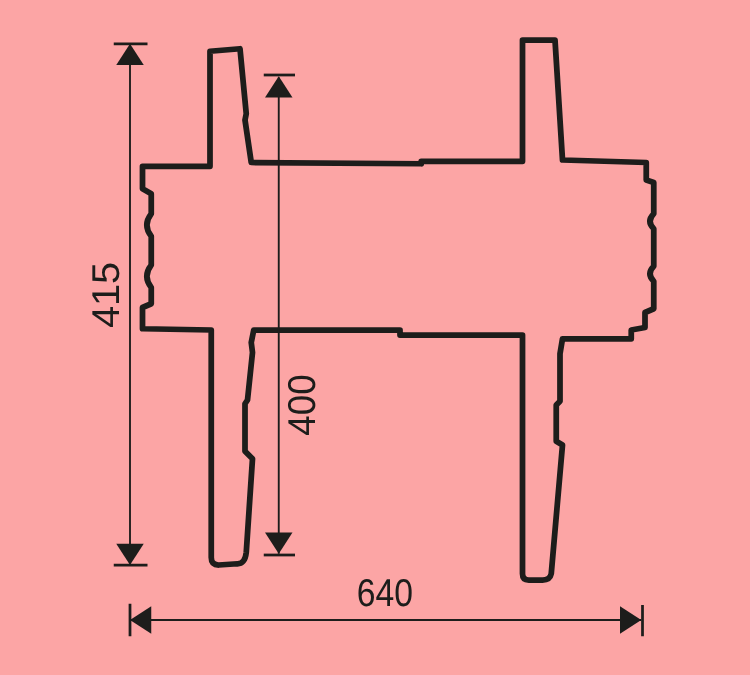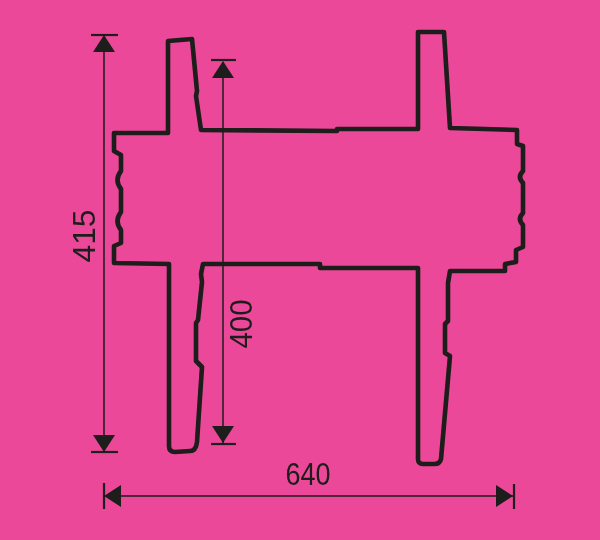--- a/index.html
+++ b/index.html
@@ -1,19 +1,19 @@
 <!DOCTYPE html>
 <html><head>
 <meta charset="utf-8">
 <style>
   html,body{margin:0;padding:0;background:#ffffff;}
   .canvas{
     position:relative;
     width:600px;height:540px;
-    background:#ec4899;
+    background:#fca5a5;
     overflow:hidden;
     font-family:"Liberation Sans", sans-serif;
   }
   svg{display:block;}
   .outline{
     fill:none;
     stroke:#1d1d1b;
     stroke-width:4.6;
     stroke-linejoin:round;
     stroke-linecap:round;

